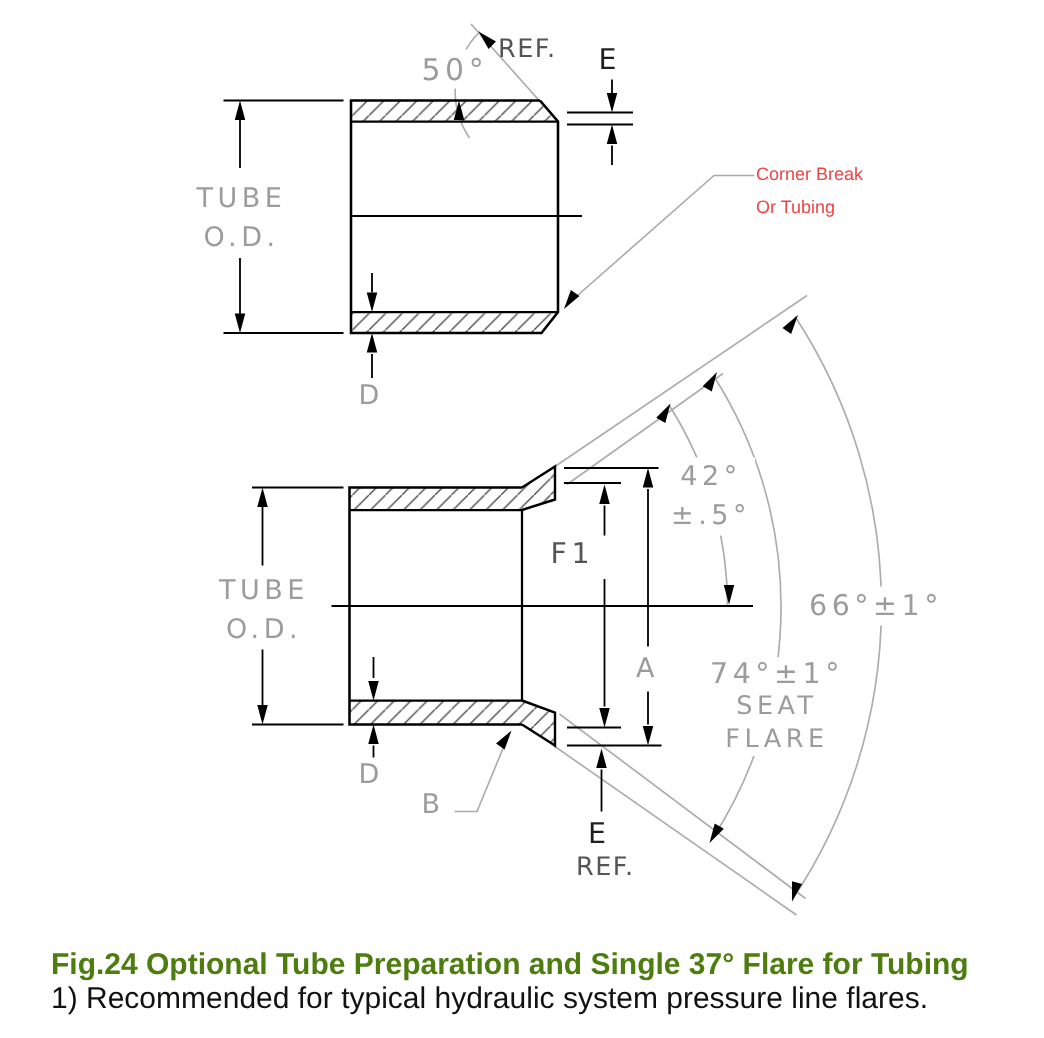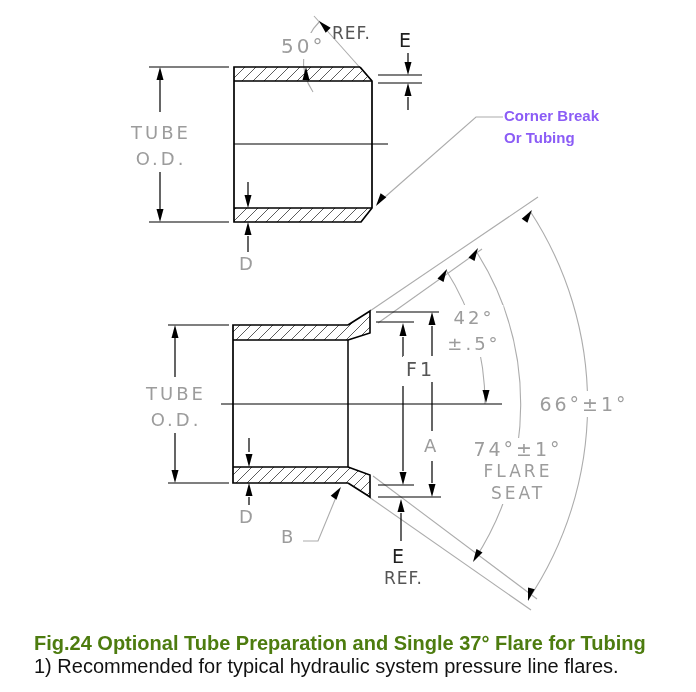--- a/index.html
+++ b/index.html
@@ -7,22 +7,22 @@
          font-family:"Liberation Sans",sans-serif;margin-left:26px;}
   .stage svg{position:absolute;left:0;top:0;}
   .lbl{position:absolute;white-space:nowrap;}
   .cad{font-family:"DejaVu Sans","Liberation Sans",sans-serif;color:#9c9c9c;
        font-size:18px;letter-spacing:3px;line-height:26px;}
   .cad-mid{color:#555555;}
   .cad-dark{color:#1f1f1f;}
   .sm{font-size:17px;letter-spacing:1px;}
   .ctr{transform:translateX(-50%);text-align:center;}
   .wbg{background:#ffffff;padding:0 3px;}
-  .bold-note{font-family:"Liberation Sans",sans-serif;font-weight:bold;color:#8b5cf6;
-             font-size:15px;line-height:22px;letter-spacing:0;}
+  .bold-note{font-family:"Liberation Sans",sans-serif;font-weight:normal;color:#ef4444;
+             font-size:12px;line-height:22px;letter-spacing:0;}
   .cap-title{font-family:"Liberation Sans",sans-serif;font-weight:bold;color:#4d7c0f;
              font-size:20px;line-height:22px;}
   .cap-note{font-family:"Liberation Sans",sans-serif;color:#111;font-size:20px;line-height:22px;}
 </style>
 </head>
 <body>
 
 <div class="stage">
 
   <svg width="696" height="692" viewBox="0 0 696 692">
@@ -132,35 +132,35 @@
 
   <div class="lbl cad ctr wbg" style="left:150px;top:381px;">
     <div>TUBE</div>
     <div>O.D.</div>
   </div>
 
   <div class="lbl cad" style="left:213px;top:504px;">D</div>
 
   <div class="lbl cad" style="left:255px;top:524px;">B</div>
 
-  <div class="lbl cad cad-mid wbg" style="left:377px;top:356px;font-size:19px;">F1</div>
+  <div class="lbl cad cad-mid wbg" style="left:338px;top:356px;font-size:19px;">F1</div>
 
   <div class="lbl cad wbg" style="left:395px;top:433px;">A</div>
 
   <div class="lbl cad ctr wbg" style="left:448px;top:305px;">
     <div>42°</div>
     <div>±.5°</div>
   </div>
 
   <div class="lbl cad wbg ctr" style="left:558px;top:391px;font-size:19px;">66°±1°</div>
 
   <div class="lbl cad ctr wbg" style="left:492px;top:438px;line-height:22px;">
     <div style="font-size:19px;text-align:right;">74°±1°</div>
+    <div style="font-size:17px;">SEAT</div>
     <div style="font-size:17px;">FLARE</div>
-    <div style="font-size:17px;">SEAT</div>
   </div>
 
   <div class="lbl cad cad-dark" style="left:366px;top:543px;font-size:19px;">E</div>
 
   <div class="lbl cad cad-mid sm" style="left:358px;top:565px;">REF.</div>
 
   <div class="lbl cap-title" style="left:8px;top:632px;">Fig.24 Optional Tube Preparation and Single 37° Flare for Tubing</div>
   <div class="lbl cap-note" style="left:8px;top:655px;">1) Recommended for typical hydraulic system pressure line flares.</div>
 
 </div>

